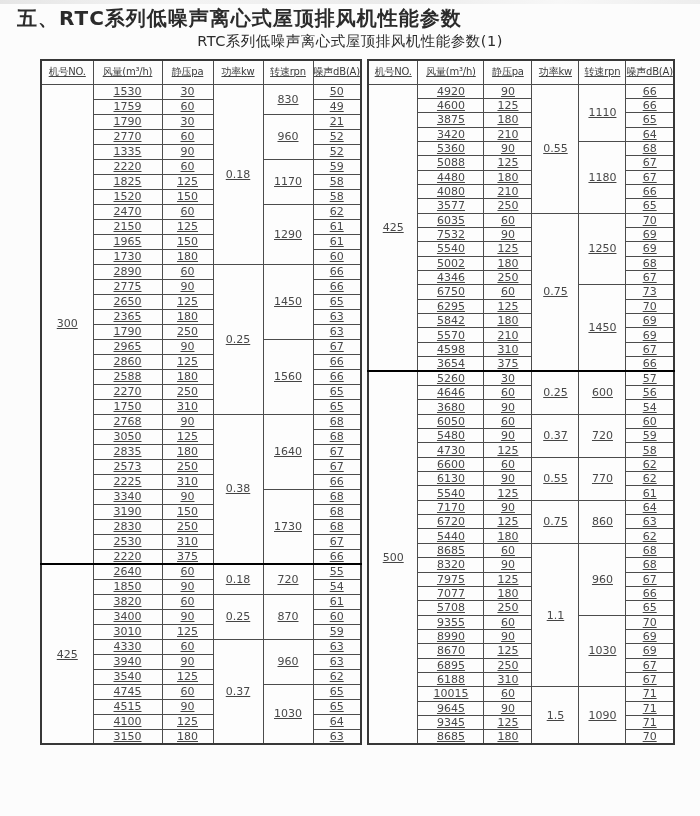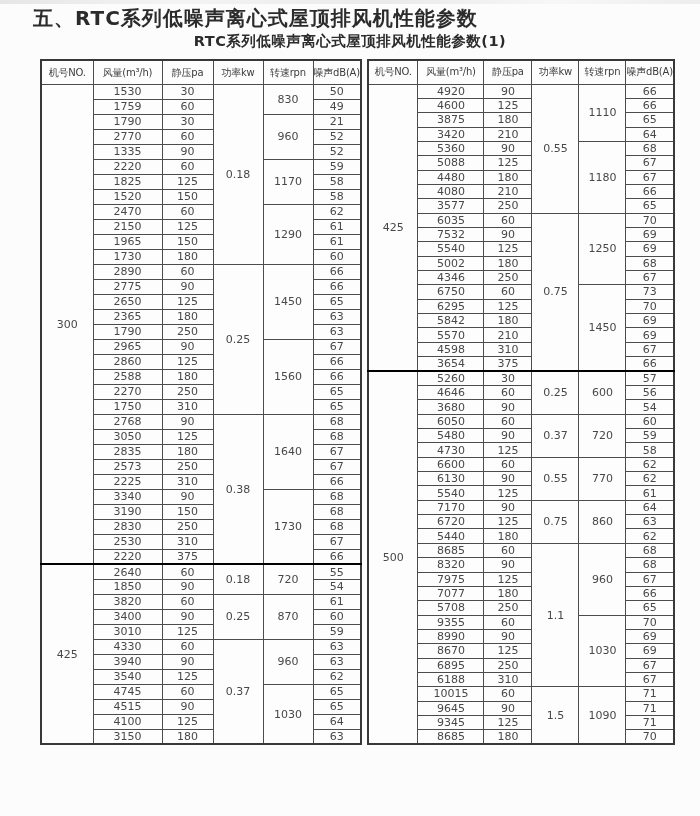--- a/index.html
+++ b/index.html
@@ -10,32 +10,32 @@
     font-family:"DejaVu Sans","Liberation Sans",sans-serif;
     color:#454545;
     overflow:hidden;
   }
   .scan-smudge {
     position:absolute; top:0; left:0; width:700px; height:4px;
     background:linear-gradient(90deg,#cfcfcf 0%,#ececec 25%,#d8d8d8 55%,#f2f2f2 80%,#dedede 100%);
     opacity:.5;
   }
   .page-title {
-    position:absolute; left:33px; top:5px;
+    position:absolute; left:17px; top:5px;
     font-size:20px; font-weight:bold; color:#2b2b2b;
     letter-spacing:1px; white-space:nowrap;
   }
   .sub-title {
     position:absolute; left:0; top:32px; width:700px;
-    text-align:center; font-size:14.5px; font-weight:bold;
+    text-align:center; font-size:14.5px; font-weight:normal;
     color:#2b2b2b; letter-spacing:.5px;
   }
   .tables {
     position:absolute; left:40px; top:59px;
-    display:flex; gap:5px; align-items:flex-end;
+    display:flex; gap:5px; align-items:flex-start;text-decoration:underline;
   }
   table {
     border-collapse:collapse; table-layout:fixed;
     border:2px solid #383838; background:#fdfdfd;
   }
   th,td {
     border:1px solid #4c4c4c;
     text-align:center; vertical-align:middle;
     white-space:nowrap; overflow:hidden;
     padding:0;

